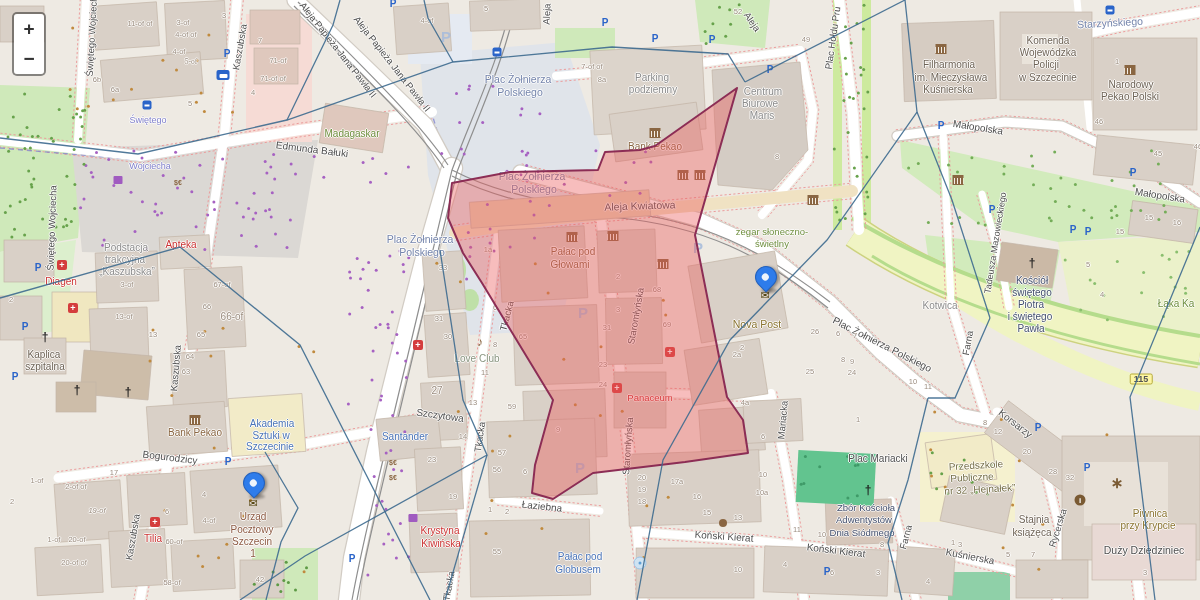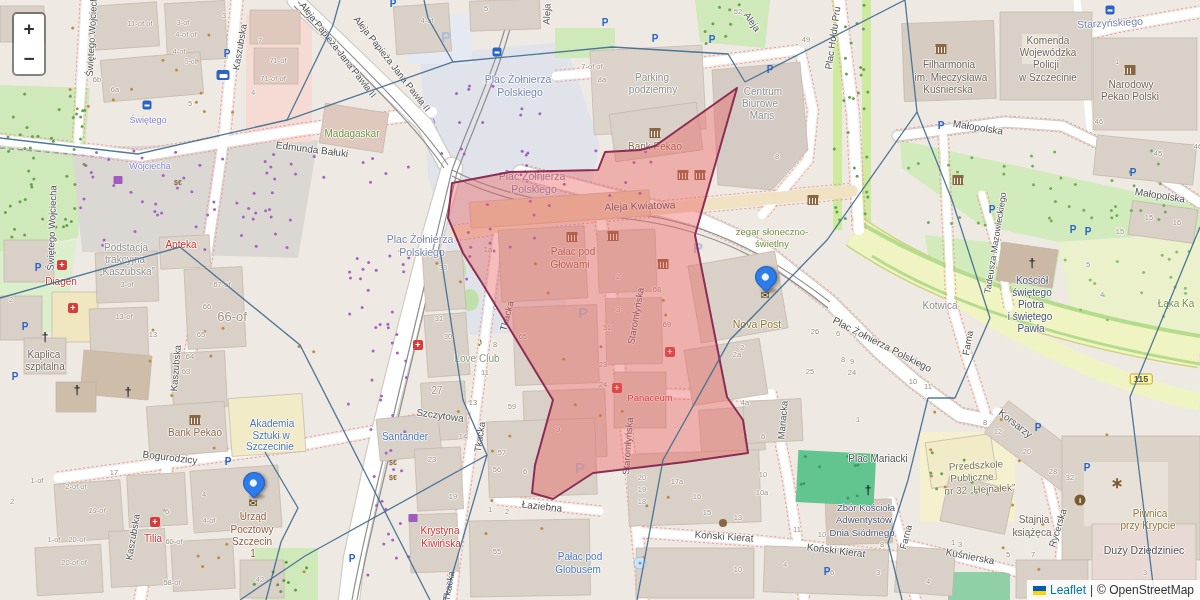--- a/index.html
+++ b/index.html
@@ -776,21 +776,21 @@
       <div class="lbl" style="left: 1149px; top: 218px; font-size: 7.5px; color: rgb(156, 142, 128); transform: translate(-50%, -50%) rotate(0deg);">15</div>
       <div class="lbl" style="left: 1177px; top: 223px; font-size: 7.5px; color: rgb(156, 142, 128); transform: translate(-50%, -50%) rotate(0deg);">16</div>
       <div class="lbl" style="left: 1120px; top: 232px; font-size: 7.5px; color: rgb(156, 142, 128); transform: translate(-50%, -50%) rotate(0deg);">15</div>
       <div class="lbl" style="left: 1088px; top: 265px; font-size: 7.5px; color: rgb(156, 142, 128); transform: translate(-50%, -50%) rotate(0deg);">5</div>
       <div class="lbl" style="left: 1102px; top: 295px; font-size: 7.5px; color: rgb(156, 142, 128); transform: translate(-50%, -50%) rotate(0deg);">4</div>
       <div class="lbl" style="left: 127px; top: 285px; font-size: 7.5px; color: rgb(156, 142, 128); transform: translate(-50%, -50%) rotate(0deg);">3-of</div>
       <div class="lbl" style="left: 124px; top: 317px; font-size: 7.5px; color: rgb(156, 142, 128); transform: translate(-50%, -50%) rotate(0deg);">13-of</div>
       <div class="lbl" style="left: 153px; top: 335px; font-size: 7.5px; color: rgb(156, 142, 128); transform: translate(-50%, -50%) rotate(0deg);">13</div>
       <div class="lbl" style="left: 222px; top: 285px; font-size: 7.5px; color: rgb(156, 142, 128); transform: translate(-50%, -50%) rotate(0deg);">67-of</div>
       <div class="lbl" style="left: 207px; top: 307px; font-size: 7.5px; color: rgb(156, 142, 128); transform: translate(-50%, -50%) rotate(0deg);">66</div>
-      <div class="lbl" style="left: 232px; top: 317px; font-size: 13px; color: rgb(156, 142, 128); transform: translate(-50%, -50%) rotate(0deg);">66-of</div>
+      <div class="lbl" style="left: 232px; top: 317px; font-size: 10px; color: rgb(156, 142, 128); transform: translate(-50%, -50%) rotate(0deg);">66-of</div>
       <div class="lbl" style="left: 201px; top: 335px; font-size: 7.5px; color: rgb(156, 142, 128); transform: translate(-50%, -50%) rotate(0deg);">65</div>
       <div class="lbl" style="left: 190px; top: 357px; font-size: 7.5px; color: rgb(156, 142, 128); transform: translate(-50%, -50%) rotate(0deg);">64</div>
       <div class="lbl" style="left: 186px; top: 372px; font-size: 7.5px; color: rgb(156, 142, 128); transform: translate(-50%, -50%) rotate(0deg);">63</div>
       <div class="lbl" style="left: 11px; top: 300px; font-size: 7.5px; color: rgb(156, 142, 128); transform: translate(-50%, -50%) rotate(0deg);">2</div>
       <div class="lbl" style="left: 37px; top: 481px; font-size: 7.5px; color: rgb(156, 142, 128); transform: translate(-50%, -50%) rotate(0deg);">1-of</div>
       <div class="lbl" style="left: 76px; top: 487px; font-size: 7.5px; color: rgb(156, 142, 128); transform: translate(-50%, -50%) rotate(0deg);">2-of of</div>
       <div class="lbl" style="left: 12px; top: 502px; font-size: 7.5px; color: rgb(156, 142, 128); transform: translate(-50%, -50%) rotate(0deg);">2</div>
       <div class="lbl" style="left: 114px; top: 473px; font-size: 7.5px; color: rgb(156, 142, 128); transform: translate(-50%, -50%) rotate(0deg);">17</div>
       <div class="lbl" style="left: 97px; top: 511px; font-size: 7.5px; color: rgb(156, 142, 128); transform: translate(-50%, -50%) rotate(0deg); font-style: italic;">19-of</div>
       <div class="lbl" style="left: 54px; top: 540px; font-size: 7.5px; color: rgb(156, 142, 128); transform: translate(-50%, -50%) rotate(0deg);">1-of</div>
@@ -973,19 +973,13 @@
       <div class="pin" style="left: 243px; top: 472px; transform: rotate(-45deg);">
         <i></i>
       </div>
     </div>
 
   <div id="zoom-ctl">
     <button id="zoom-in">+</button>
     <button id="zoom-out">−</button>
   </div>
 
-  <div id="attribution">
-    <span class="ua-flag"></span>
-    <a href="#">Leaflet</a>
-    <span>|</span>
-    <span>© OpenStreetMap</span>
-  </div>
 </div>
 
 </body></html>

